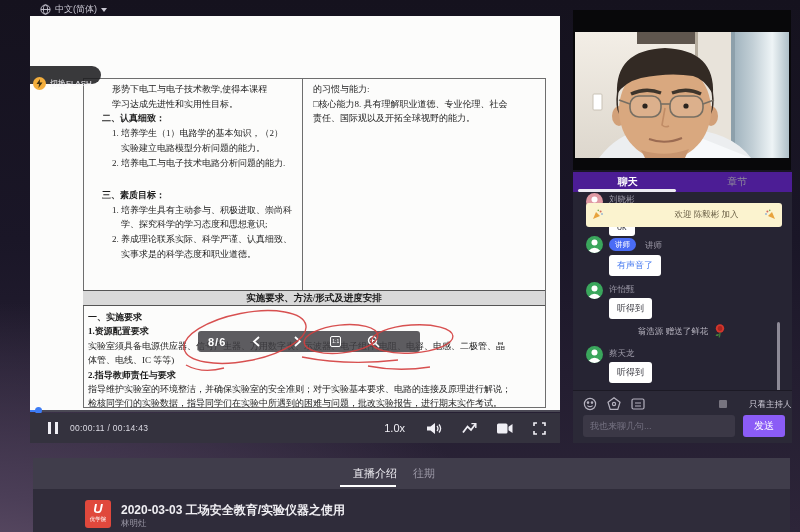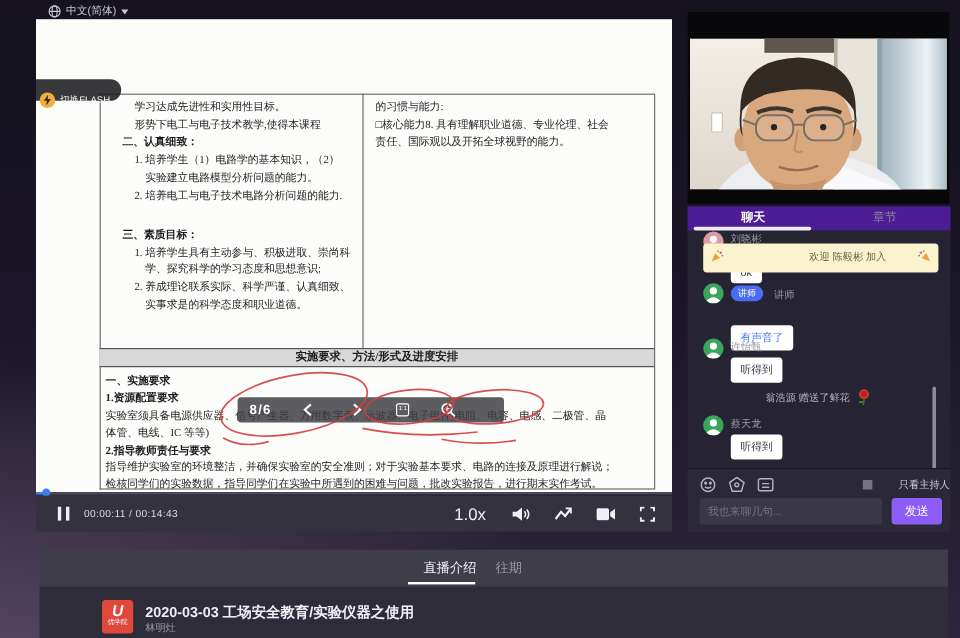--- a/index.html
+++ b/index.html
@@ -37,37 +37,37 @@
              font-family:"Liberation Sans",sans-serif; }
   .pageno { font-size:11px; font-weight:700; margin-left:10px; letter-spacing:1px; }
   .fitbox { width:11px; height:11px; border:1px solid #fff; border-radius:2px;
             font-size:5px; color:#fff; text-align:center; line-height:9px; }
   .ptrack { left:0; top:393.5px; width:530px; height:2px; background:#4b4955; }
   .pplayed { left:0; top:393.5px; width:8px; height:2px; background:#3d7cf4; }
   .phandle { left:5px; top:391px; width:7px; height:7px; border-radius:50%; background:#3d7cf4; }
   .ctrlbar { left:0; top:397px; width:530px; height:30px; background:#34323e;
              display:flex; align-items:center; color:#e8e7ee; }
   .timetxt { font-size:8.5px; color:#dcdbe4; margin-left:12px; letter-spacing:.3px; }
-  .speed { font-size:14px; color:#f0eff5; }
+  .speed { font-size:11px; color:#f0eff5; }
   .cicon { display:flex; align-items:center; justify-content:center; }
 
   
   .webcam { left:573px; top:10px; width:218px; height:160px; background:#08080a; }
 
   
   .chat { left:573px; top:172px; width:219px; height:271px; background:#262433; }
   .chattabs { left:0; top:0; width:219px; height:20px; background:#4c1d95; display:flex; }
   .chattab { width:50%; text-align:center; font-size:10px; line-height:20px; color:#8f8c9b; }
   .chattab.on { color:#fff; font-weight:700; }
   .tabline { left:5px; top:17px; width:98px; height:3px; background:#ecebf2; border-radius:2px; }
   .avatar { width:17px; height:17px; border-radius:50%; overflow:hidden; }
   .mname { font-size:8.5px; color:#9b98a6;text-align:center; }
   .bubble { background:#fff; border-radius:3px; font-size:9px; color:#3a3a42;
             padding:4px 8px; display:inline-block; white-space:nowrap; }
-  .bubble.blue { color:#4b7df0;margin-top:16px; }
+  .bubble.blue { color:#4b7df0; }
   .banner { left:13px; top:31px; width:196px; height:24px; background:#fbf3cf; border-radius:3px;
             display:flex; align-items:center; justify-content:space-between; padding:0 6px; }
   .bannertxt { font-size:8.5px; color:#6b6147;margin-left:45px; }
   .badge { background:#4a6cf5; color:#fff; font-size:7.5px; border-radius:8px; padding:1.5px 6px; }
   .gift { font-size:8.5px; color:#b9b6c2; display:flex; align-items:center; gap:4px; }
   .scrollbar { left:204px; top:150px; width:3px; height:78px; background:#8d8a97; border-radius:2px; }
   .inputzone { left:0; top:218px; width:219px; height:53px; background:#2b2937; border-top:1px solid #1c1a25; }
   .onlyhost { font-size:8.5px; color:#cfccd8; }
   .chk { width:8px; height:8px; background:#77747f; border-radius:1px; }
   .chatinput { left:10px; top:24px; width:152px; height:22px; background:#3b3846; border:none;
@@ -109,22 +109,22 @@
   <div class="abs player">
     <div class="abs slide">
 
       <div class="tline" style="left:53px;top:62px;width:462px;height:1px;"></div>
       <div class="tline" style="left:53px;top:62px;width:1px;height:330px;"></div>
       <div class="tline" style="left:515px;top:62px;width:1px;height:330px;"></div>
       <div class="tline" style="left:272px;top:62px;width:1px;height:212px;"></div>
       <div class="tline" style="left:53px;top:391px;width:462px;height:1px;"></div>
 
       <div class="abs sline" style="left:72px;top:66px;">
+        <div class="i1">形势下电工与电子技术教学,使得本课程</div>
         <div class="i1">学习达成先进性和实用性目标。</div>
-        <div class="i1">形势下电工与电子技术教学,使得本课程</div>
         <div class="b">二、认真细致：</div>
         <div class="i1">1. 培养学生（1）电路学的基本知识，（2）</div>
         <div class="i2">实验建立电路模型分析问题的能力。</div>
         <div class="i1">2. 培养电工与电子技术电路分析问题的能力.</div>
       </div>
       <div class="abs sline" style="left:72px;top:172px;">
         <div class="b">三、素质目标：</div>
         <div class="i1">1. 培养学生具有主动参与、积极进取、崇尚科</div>
         <div class="i2">学、探究科学的学习态度和思想意识;</div>
         <div class="i1">2. 养成理论联系实际、科学严谨、认真细致、</div>

